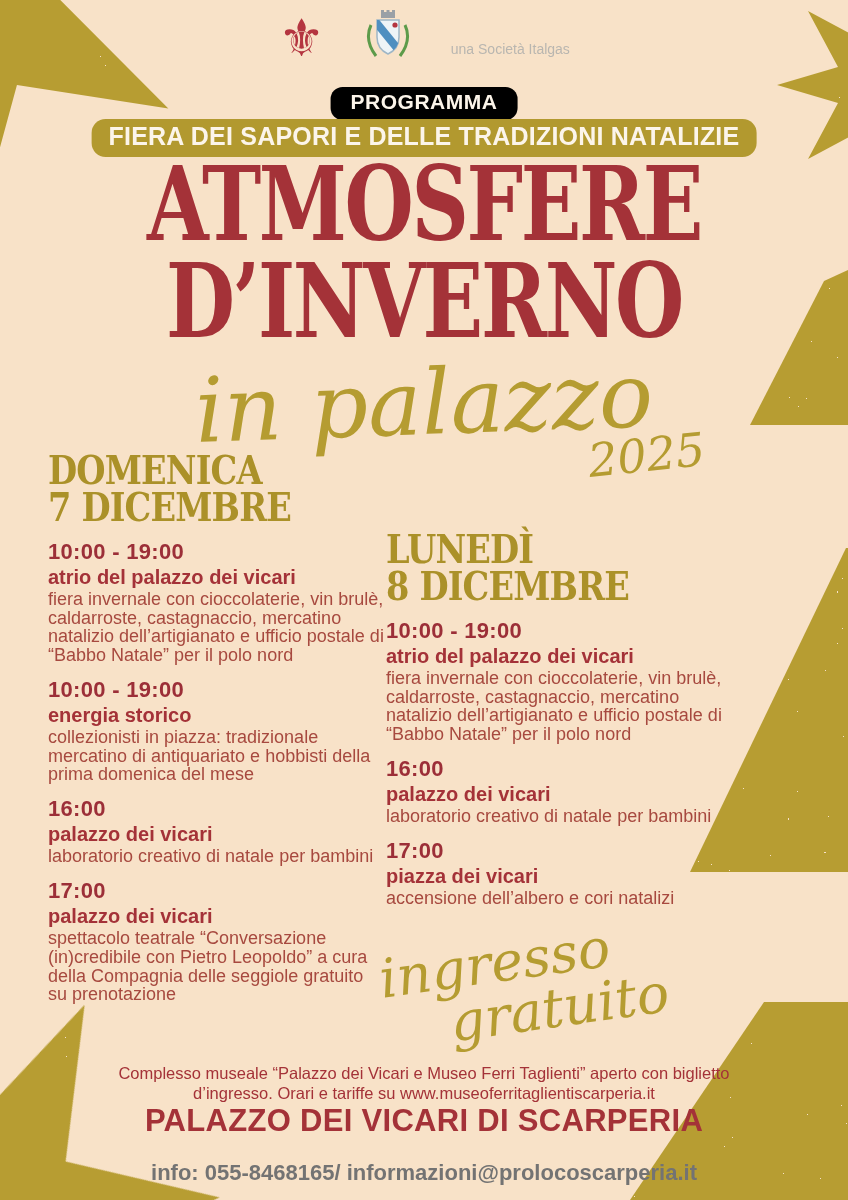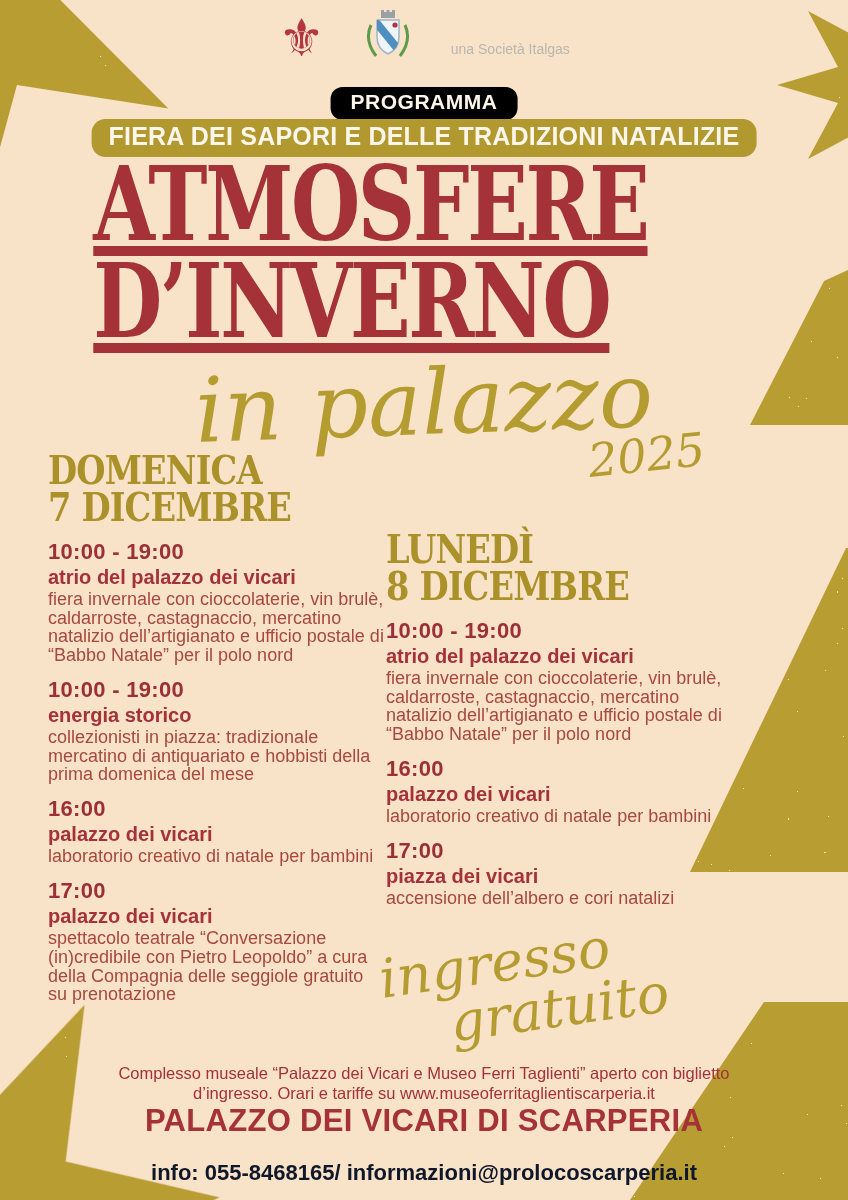--- a/index.html
+++ b/index.html
@@ -20,22 +20,22 @@
   .te-toscana{font-size:14px;font-weight:bold;letter-spacing:.6px;}
   .te-energia{font-size:24px;font-weight:bold;letter-spacing:.2px;margin-top:-1px;}
   .te-tag{font-size:14px;color:#b9b6b0;align-self:flex-end;margin-top:21px;}
 
   
   .badge{left:50%;transform:translateX(-50%);color:#fcf5ea;font-weight:bold;white-space:nowrap;}
   .badge-programma{top:87px;background:#000000;font-size:21px;padding:3px 20px 6px;border-radius:12px;letter-spacing:.5px;}
   .badge-fiera{top:119px;background:#b2992f;font-size:25px;padding:3px 17px 6px;border-radius:14px;letter-spacing:.2px;}
 
   
-  .title{top:156px;left:0;width:100%;text-align:left;color:#a43238;
-    font-family:"DejaVu Serif",serif;font-weight:bold;text-decoration:underline;}
+  .title{top:156px;left:0;width:100%;text-align:center;color:#a43238;
+    font-family:"DejaVu Serif",serif;font-weight:bold;}
   .title div{font-size:102px;line-height:.95;letter-spacing:-3px;transform:scaleX(.78);transform-origin:center;}
   .script-line{top:358px;left:0;width:100%;text-align:center;
     font-family:"DejaVu Serif",serif;font-style:italic;color:#b59c31;
     font-size:90px;line-height:1;transform:rotate(-2deg);}
   .year{top:428px;left:588px;font-family:"DejaVu Serif",serif;font-style:italic;
     color:#b59c31;font-size:46px;transform:rotate(-6deg);}
 
   
   .col{width:336px;}
   .col-left{left:48px;top:452px;}
@@ -51,21 +51,21 @@
   
   .free{left:382px;top:934px;font-family:"DejaVu Serif",serif;font-style:italic;
     color:#b59c31;font-size:54px;line-height:.98;transform:rotate(-8deg);}
   .free-l2{margin-left:64px;}
 
   
   .note{top:1064px;left:50%;transform:translateX(-50%);width:620px;text-align:center;
     font-size:16.5px;color:#a43238;line-height:1.2;}
   .venue{top:1103px;left:0;width:100%;text-align:center;font-size:31px;font-weight:bold;
     color:#a43238;letter-spacing:.3px;}
-  .info{top:1160px;left:0;width:100%;text-align:center;font-size:22px;font-weight:bold;color:#0f172a;}
+  .info{top:1160px;left:0;width:100%;text-align:center;font-size:22px;font-weight:bold;color:#737373;}
 </style>
 </head>
 <body>
 
 <div class="poster">
 
   <svg class="decor" viewBox="0 0 848 1200" aria-hidden="true">
     <defs>
       <filter id="speck" x="-30%" y="-30%" width="160%" height="160%">
         <feTurbulence type="fractalNoise" baseFrequency="0.22" numOctaves="3" seed="7" result="noise"></feTurbulence>

